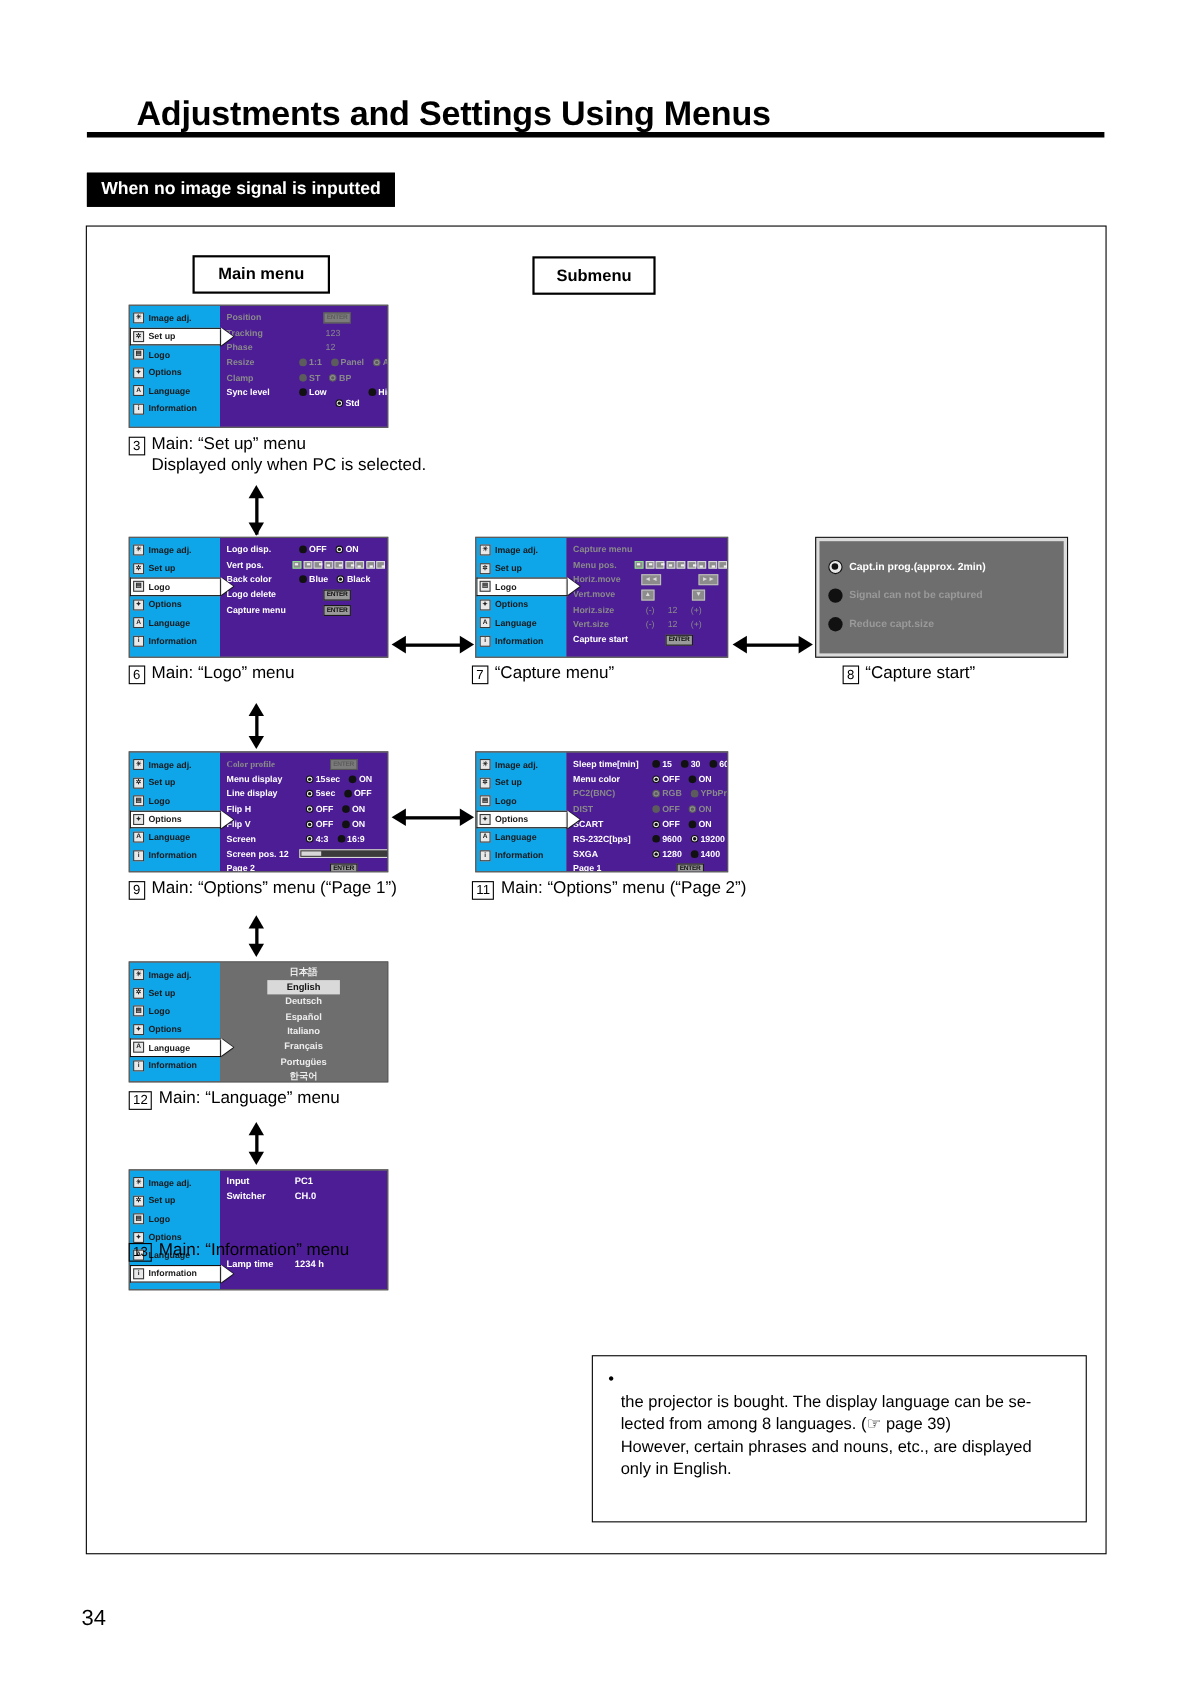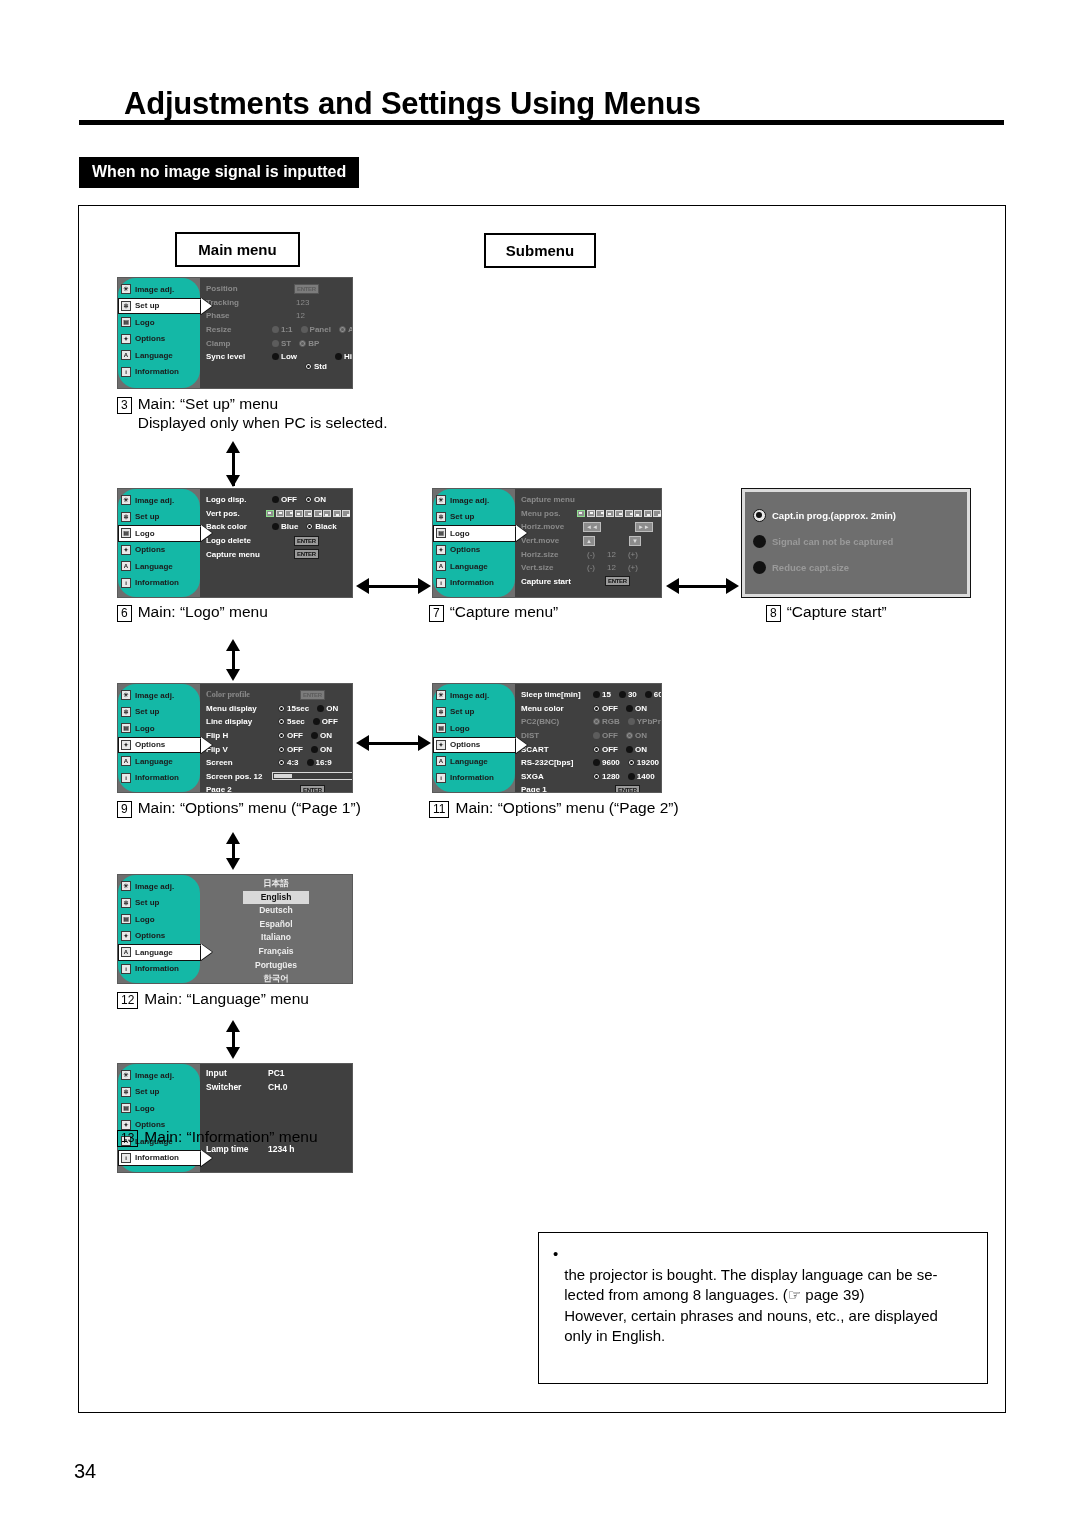--- a/index.html
+++ b/index.html
@@ -60,24 +60,23 @@
     position:absolute;
     background:#6e6e6e;
     display:flex;
     font-size:8px;
     color:#fff;
     border:1px solid #5a5a5a;
     overflow:hidden;
   }
   .osd .nav {
     width:82px;
-    background:#14b8a6;
+    background:#0ea5e9;
     padding:3px 0 3px 0;
     flex:0 0 82px;
-    border-radius:18px;
   }
   .osd .nav-item {
     position:relative;
     display:flex; align-items:center;
     height:16.5px;
     padding-left:3px;
     color:#1b1b1b;
     font-size:8px; font-weight:bold;
     white-space:nowrap;
   }
@@ -106,21 +105,21 @@
     position:absolute; right:-11px; top:-1px;
     width:0; height:0;
     border-top:8.7px solid transparent;
     border-bottom:8.7px solid transparent;
     border-left:11px solid #fff;
     filter:drop-shadow(1px 0 0 #111) drop-shadow(-1px 1px 0 #111);
   }
   .osd .body {
     flex:1;
     padding:4px 5px 3px 6px;
-    background:#404040;
+    background:#4c1d95;
   }
   .osd .row {
     display:flex; align-items:center;
     height:13.6px;
     font-size:8px;
     white-space:nowrap;
   }
   .osd .row .lbl { width:60px; flex:0 0 60px; font-weight:bold; }
   .osd .row.dim { color:#8a8a8a; }
   .osd .row.dim .lbl { font-weight:bold; }

